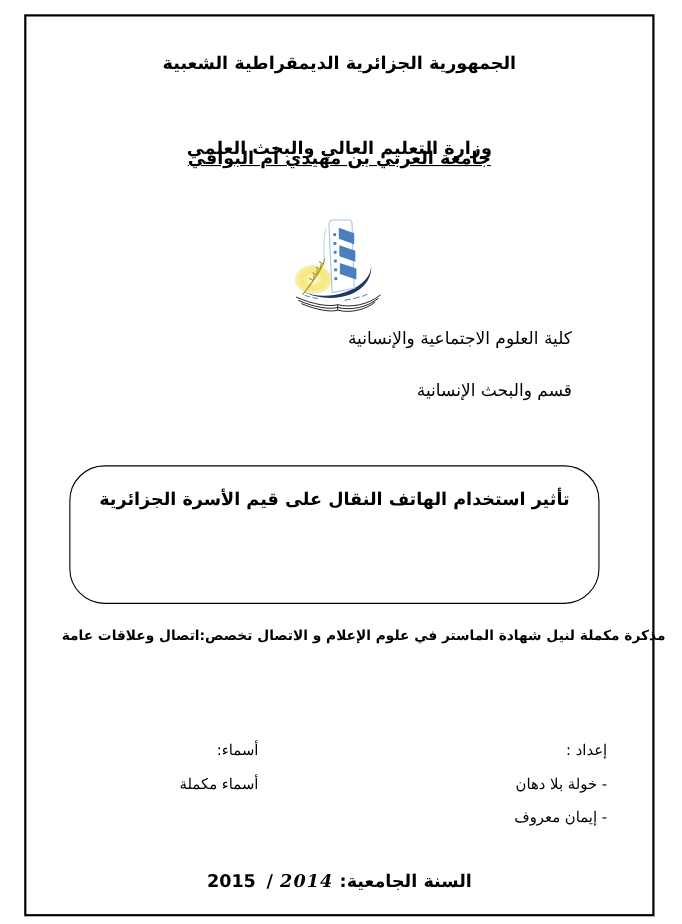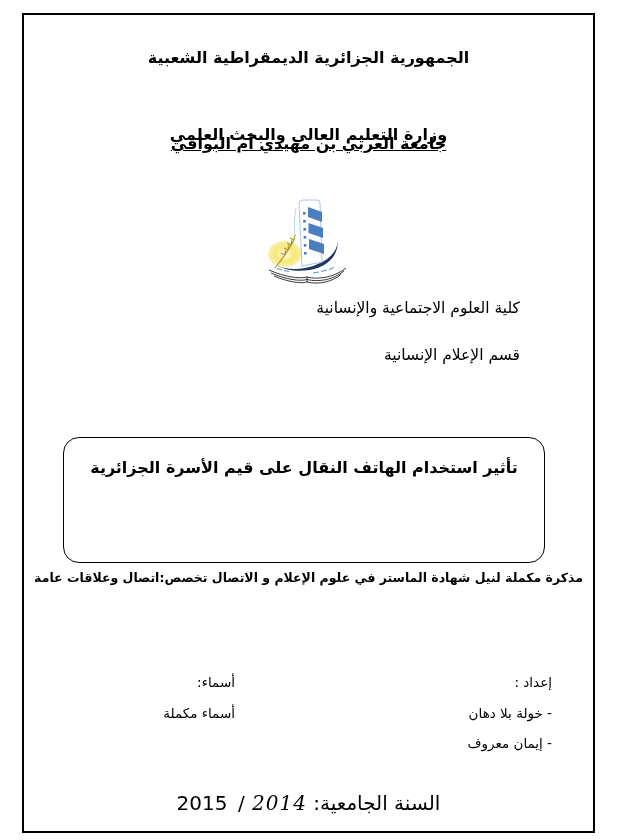--- a/index.html
+++ b/index.html
@@ -28,32 +28,32 @@
   .logo-wrap{position:absolute;left:261px;top:198px;width:92px;height:88px;}
   .right-col{
     position:absolute;direction:rtl;text-align:right;
     font-weight:normal;
   }
   .faculty{top:299px;right:100px;font-size:15.5px;}
   .department{top:346px;right:100px;font-size:15.5px;}
   .title-box{
     position:absolute;left:63px;top:423px;
     width:482px;height:126px;box-sizing:border-box;
-    border:1.5px solid #000;border-radius:16px;
+    border:1.5px solid #000;border-radius:32px;
     display:flex;flex-direction:column;align-items:center;
-    padding-top:20px;direction:rtl;margin-top:14px;
+    padding-top:20px;direction:rtl;
   }
   .title-main{font-size:16px;font-weight:bold;text-align:center;}
   .title-sub{font-size:14.5px;font-weight:normal;text-align:center;margin-top:23px;}
-  .memoir{top:570px;font-size:12.5px;font-weight:bold;}
+  .memoir{top:570px;font-size:12.5px;font-weight:bold;padding-left:22px;}
   .prep-col{top:667px;right:68px;font-size:13.5px;line-height:30.5px;}
   .sup-col{top:667px;right:385px;font-size:13.5px;line-height:30.5px;}
   .year-line{
     position:absolute;left:22px;top:791px;width:573px;
-    text-align:center;font-size:20px;font-weight:normal;direction:ltr;
+    text-align:center;font-size:16px;font-weight:bold;direction:ltr;
   }
   .year-line .seg{display:inline-block;vertical-align:baseline;}
   .year-sep{margin:0 1px 0 4px;}
   .year-italic{
     font-style:italic;
     font-family:"DejaVu Serif","Liberation Serif",serif;
     letter-spacing:1px;
   }
   .year-label{direction:rtl;unicode-bidi:isolate;}
 </style>
@@ -104,21 +104,21 @@
         <path d="M46,79 L46,84"></path>
       </g>
       <g stroke="#3b6db5" stroke-width="0.8" fill="none">
         <path d="M52,75 l6,-1 M60,73.5 l6,-1.5 M68,71.5 l5,-2"></path>
         <path d="M16,70.5 l5,1.5 M23,72.5 l5,1"></path>
       </g>
     </svg>
   </div>
 
   <div class="right-col faculty">كلية العلوم الاجتماعية والإنسانية</div>
-  <div class="right-col department">قسم الإعلام الإنسانية</div>
+  <div class="right-col department">قسم والبحث الإنسانية</div>
 
   <div class="title-box">
     <div class="title-main">تأثير استخدام الهاتف النقال على قيم الأسرة الجزائرية</div>
   </div>
 
   <div class="centered memoir">مذكرة مكملة لنيل شهادة الماستر في علوم الإعلام و الاتصال تخصص:اتصال وعلاقات عامة</div>
 
   <div class="right-col prep-col">
     <div>إعداد :</div>
     <div>- خولة بلا دهان</div>

